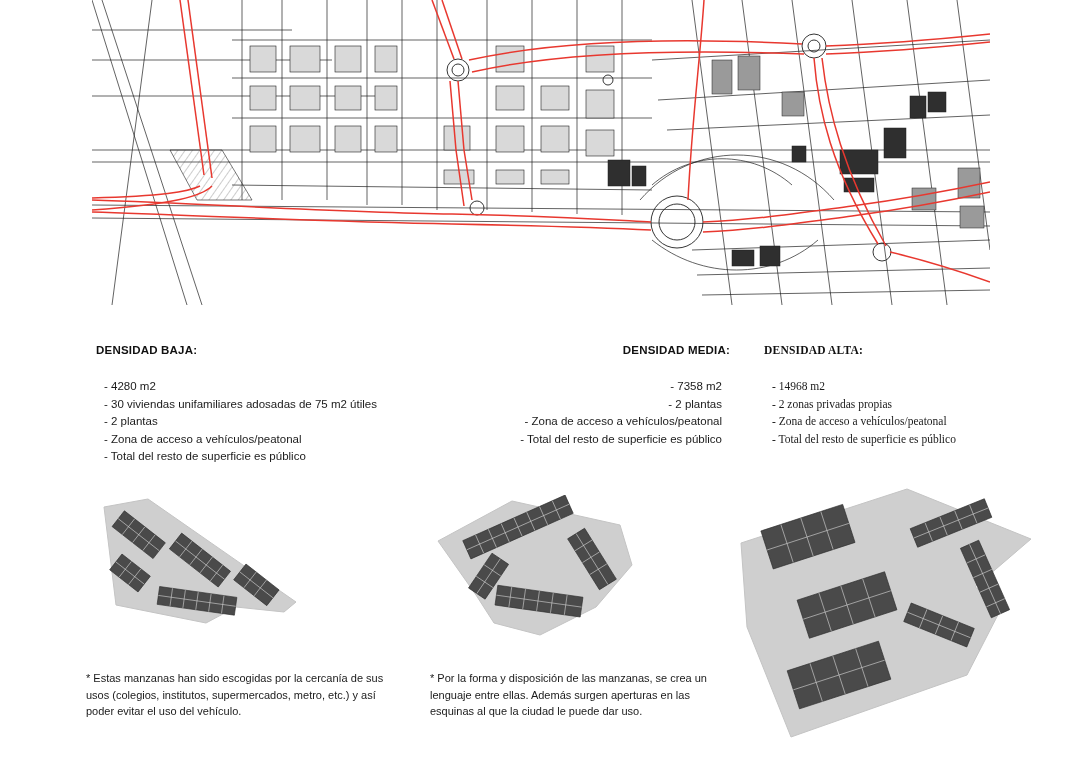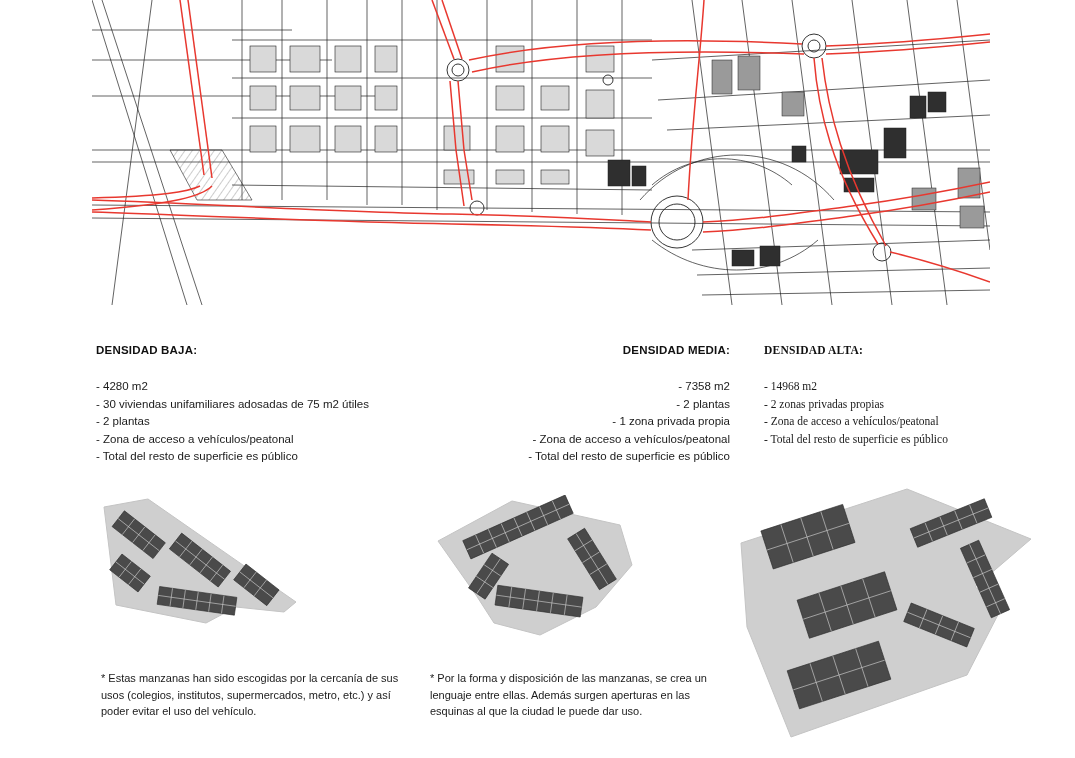--- a/index.html
+++ b/index.html
@@ -40,21 +40,21 @@
 
   .col-title {
     font-size: 11.5px;
     font-weight: bold;
     letter-spacing: 0.2px;
     margin: 0 0 22px 0;
     color: #111;
   }
   .bullets {
     list-style: none;
-    margin: 0;
+    margin: 8px;
     padding: 0;
   }
   .bullets li {
     font-size: 11.5px;
     line-height: 16.5px;
     margin: 0 0 1px 0;
     color: #1a1a1a;
     white-space: pre-wrap;
   }
 
@@ -67,21 +67,21 @@
   .d3 { left: 735px; top: 475px; width: 320px; height: 275px; }
 
   
   .footnote {
     position: absolute;
     font-size: 11px;
     line-height: 16.5px;
     color: #1a1a1a;
     white-space: pre-wrap;
   }
-  .fn-1 { left: 101px; top: 670px; width: 305px; }
+  .fn-1 { left: 86px; top: 670px; width: 305px; }
   .fn-2 { left: 430px; top: 670px; width: 305px; }
 </style>
 </head>
 <body>
 
 <div class="map-panel">
   <svg class="map-svg" viewBox="0 0 898 305">
     <defs>
       <pattern id="hatch" width="6" height="6" patternUnits="userSpaceOnUse" patternTransform="rotate(35)">
         <line x1="0" y1="0" x2="0" y2="6" stroke="#555" stroke-width="0.6"></line>
@@ -236,21 +236,20 @@
     <li>- Zona de acceso a vehículos/peatonal</li>
     <li>- Total del resto de superficie es público</li>
   </ul>
 </div>
 
 <div class="col col-2">
   <h2 class="col-title">DENSIDAD MEDIA:</h2>
   <ul class="bullets">
     <li>- 7358 m2</li>
     <li>- 2 plantas</li>
-    <li>- 1 zona privada propia</li>
     <li>- Zona de acceso a vehículos/peatonal</li>
     <li>- Total del resto de superficie es público</li>
   </ul>
 </div>
 
 <div class="col col-3">
   <h2 class="col-title">DENSIDAD ALTA:</h2>
   <ul class="bullets">
     <li>- 14968 m2</li>
     <li>- 2 zonas privadas propias</li>

